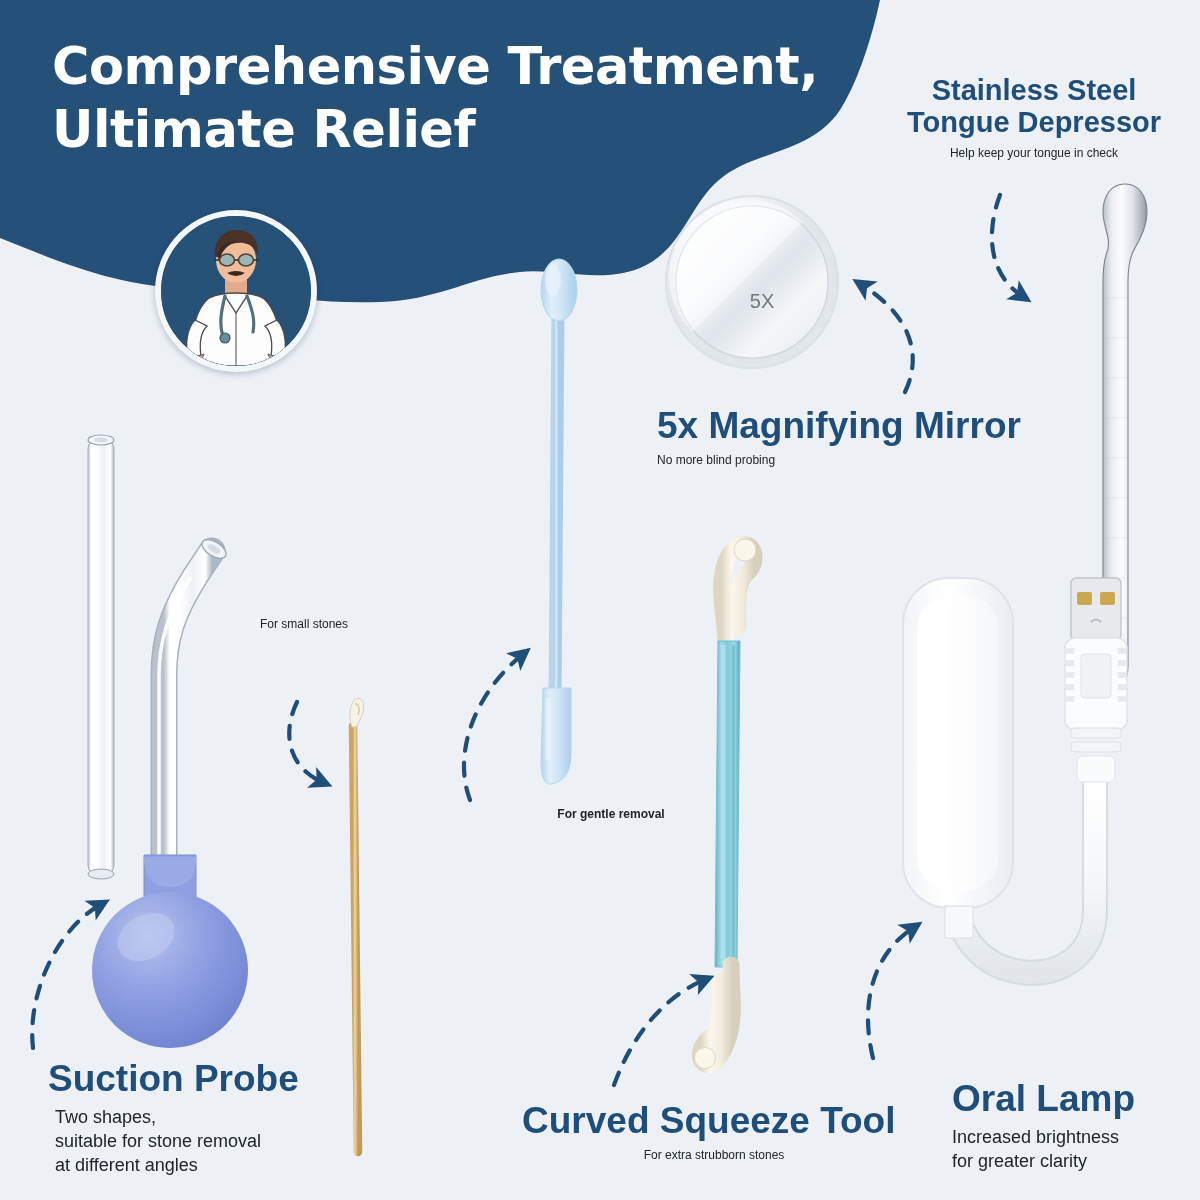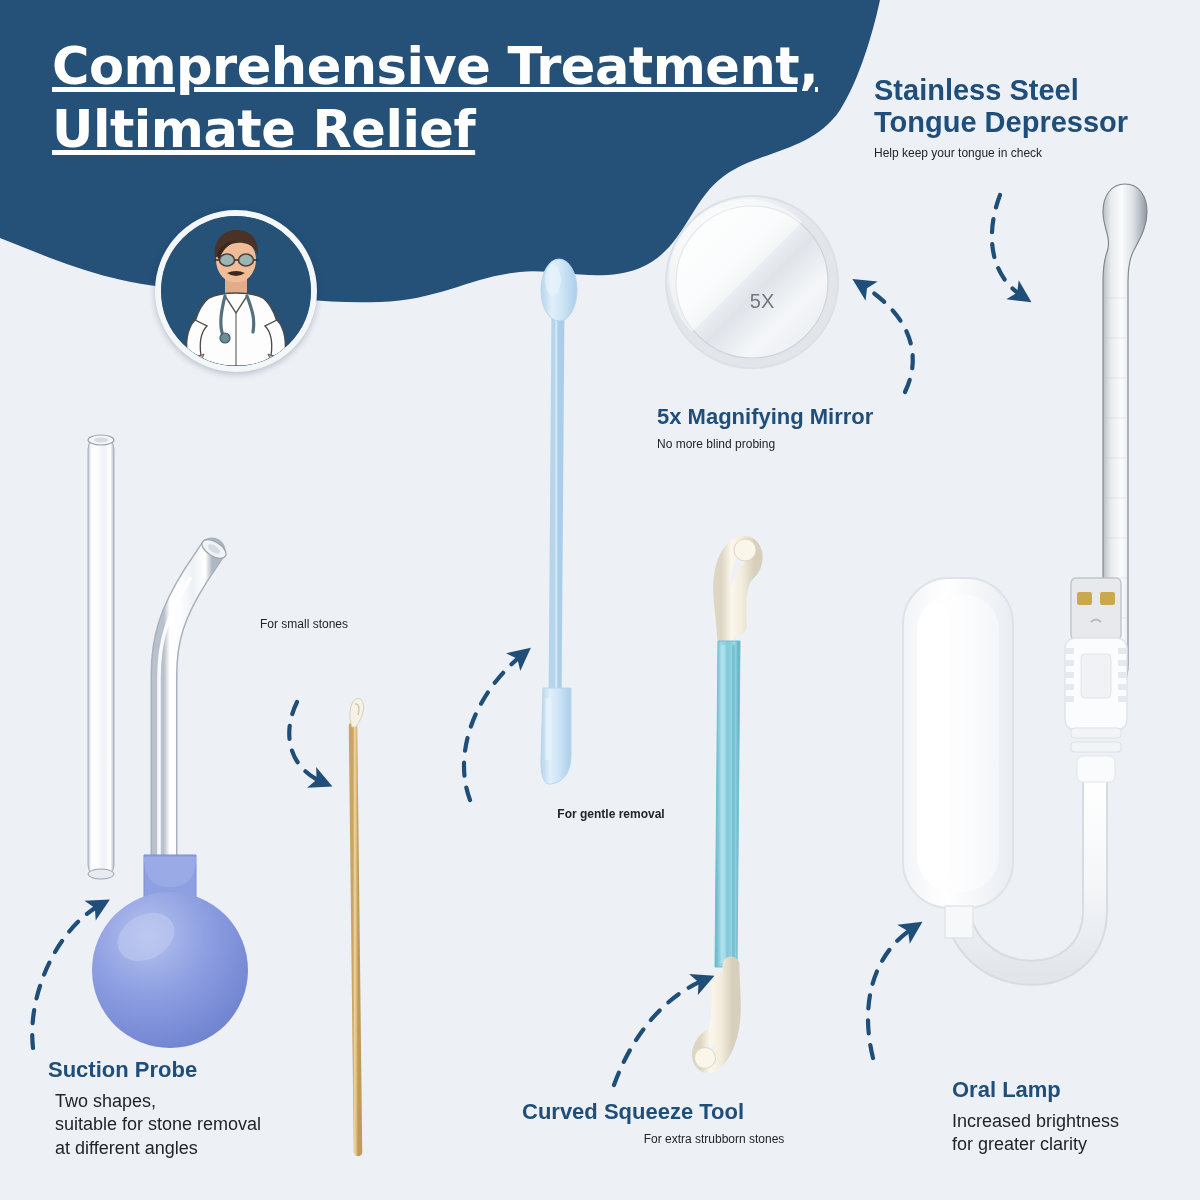--- a/index.html
+++ b/index.html
@@ -16,21 +16,20 @@
   .banner-svg{position:absolute;left:0;top:0;width:1200px;height:330px;}
   .title-wrap{position:absolute;left:52px;top:36px;width:820px;}
   .title-line{
     color:#ffffff;
     font-weight:bold;
     font-size:51px;
     line-height:1.23;
     letter-spacing:-0.5px;
     white-space:nowrap;
     font-family:"DejaVu Sans", sans-serif;
-    text-decoration:underline;
   }
 
   
   .avatar{
     position:absolute;left:155px;top:210px;width:150px;height:150px;
     border-radius:50%;
     background:#275277;
     border:6px solid #f4f7fa;
     box-shadow:0 2px 6px rgba(20,45,70,.25);
     overflow:hidden;
@@ -40,21 +39,21 @@
   
   .lbl{position:absolute;}
   .lbl .head{
     color:#1e4e79;font-weight:bold;font-size:29px;line-height:1.12;
     white-space:pre-line;
   }
   .lbl .sub{
     color:#21252b;font-size:12px;line-height:1.28;margin-top:7px;
     white-space:pre-line;
   }
-  .lbl.big .head{font-size:22px;}
+  .lbl.big .head{font-size:37px;}
 
   
   .art{position:absolute;}
   svg{overflow:visible;}
 </style>
 </head>
 <body>
 
 <div id="stage">
 
@@ -337,21 +336,21 @@
       <path d="M470,800 C452,752 476,692 522,655"></path>
 
       <path d="M33,1048 C27,995 56,930 100,905"></path>
 
       <path d="M614,1085 C634,1030 668,995 704,980"></path>
 
       <path d="M873,1058 C860,1005 872,955 913,928"></path>
     </g>
   </svg>
 
-  <div class="lbl" style="left:874px;top:74px;width:320px;">
+  <div class="lbl" style="left:874px;top:74px;width:320px;text-align:center;">
     <div class="head">Stainless Steel
 Tongue Depressor</div>
     <div class="sub">Help keep your tongue in check</div>
   </div>
 
   <div class="lbl big" style="left:657px;top:405px;width:400px;">
     <div class="head">5x Magnifying Mirror</div>
     <div class="sub">No more blind probing</div>
   </div>
 

